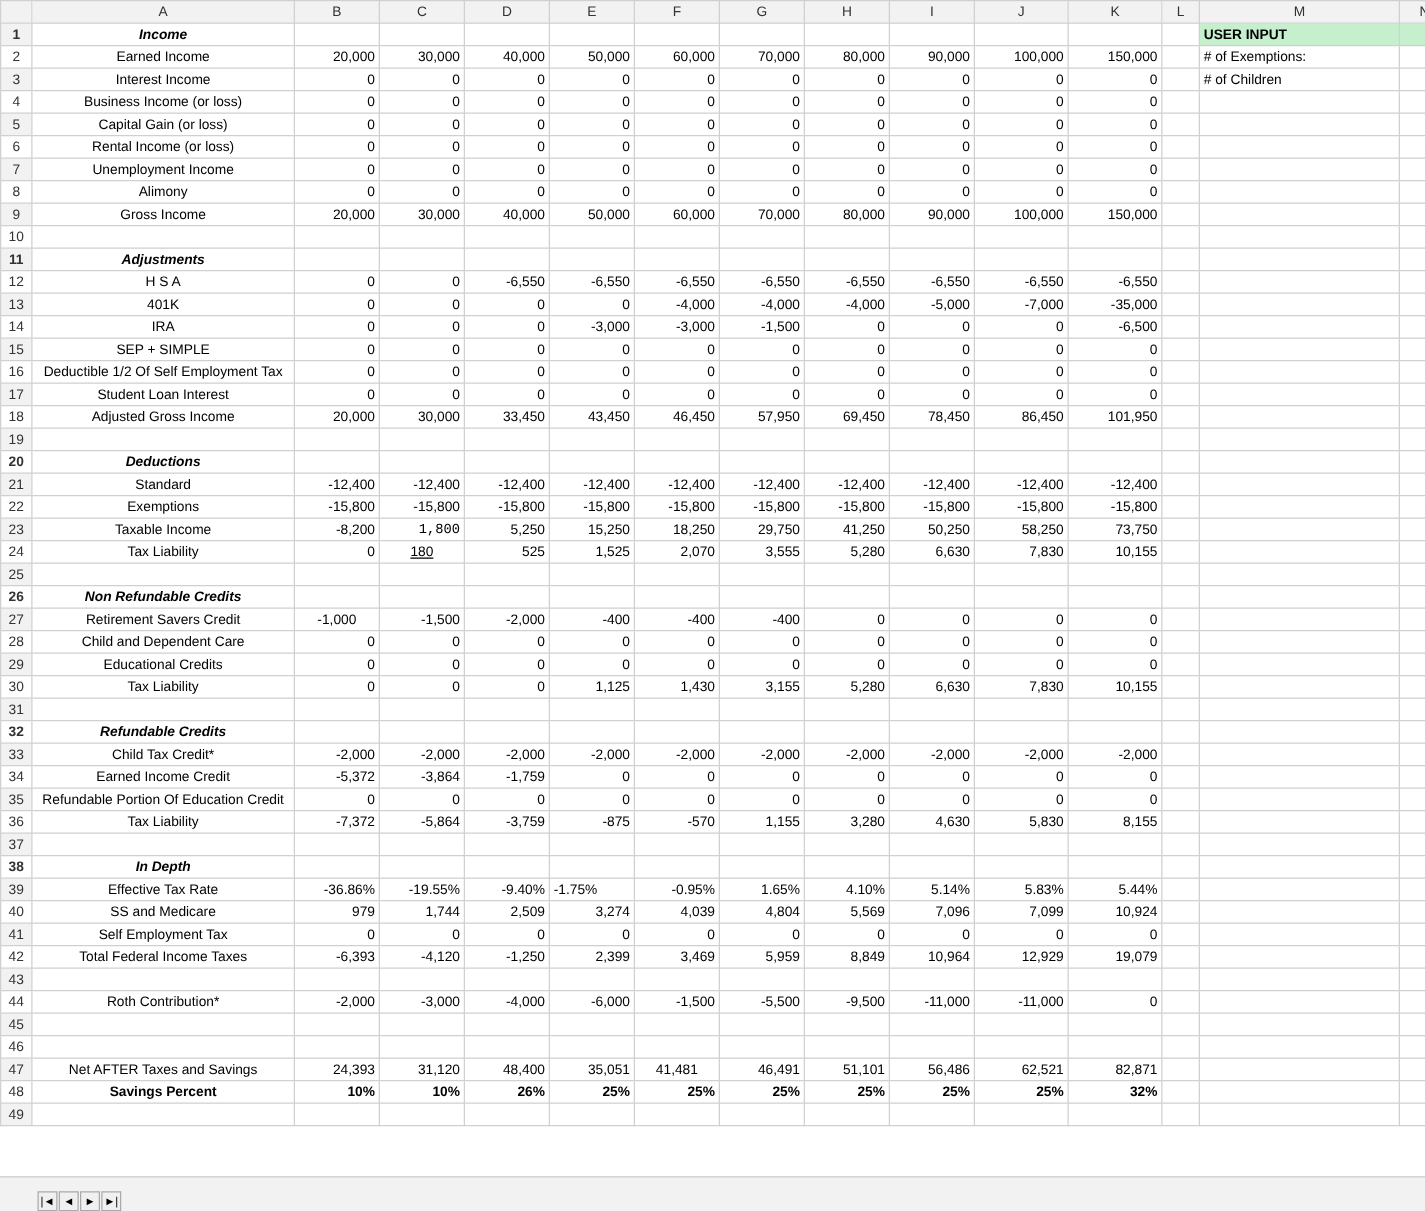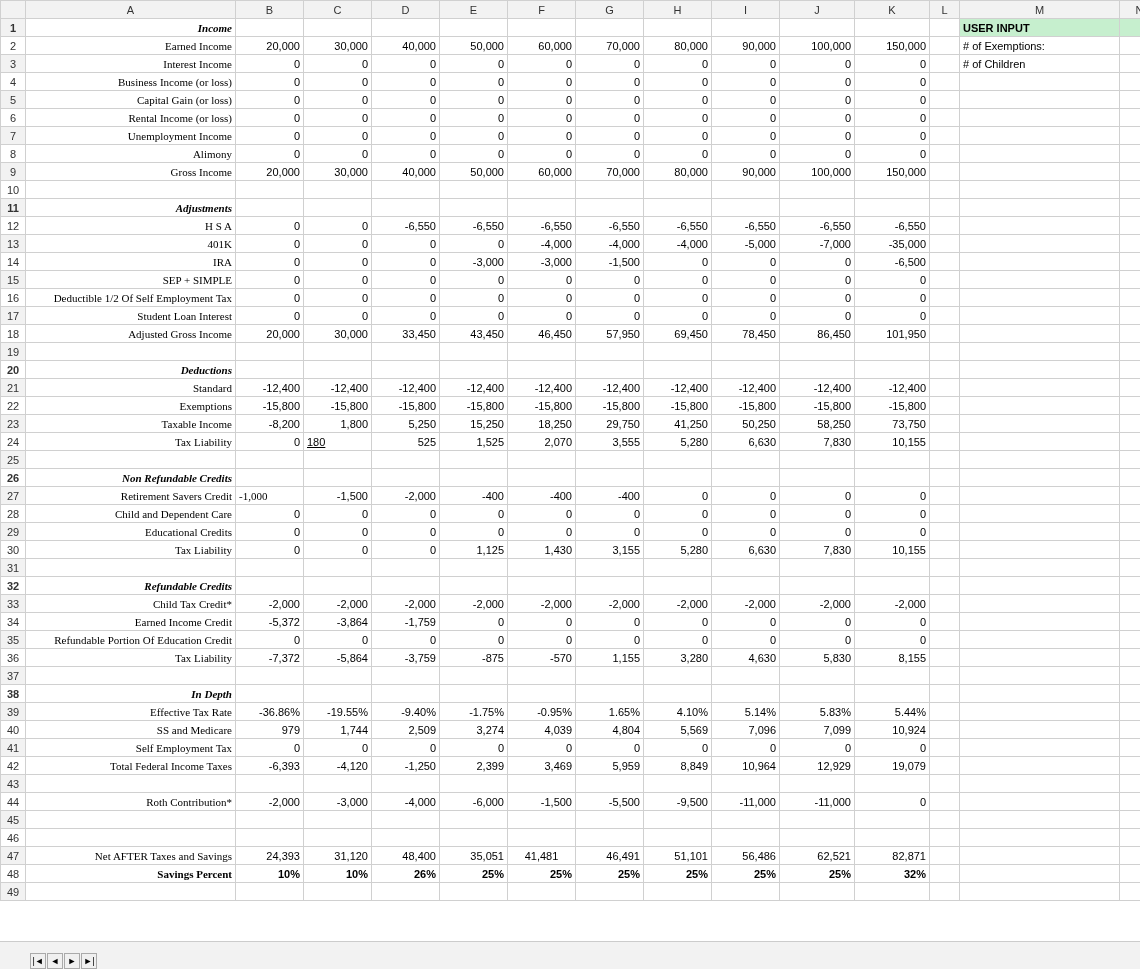--- a/index.html
+++ b/index.html
@@ -27,21 +27,21 @@
     
     .tab { padding: 3px 10px; border: 1px solid #ccc; border-bottom: none; background: #e8e8e8; cursor: pointer; font-size: 11px; margin-right: 2px; height: 22px; display: flex; align-items: center; }
     
     .tab.active { background: #fff; border-bottom: 1px solid #fff; font-weight: normal; }
     
     .tab-nav { display: flex; align-items: center; margin-right: 5px; }
     .tab-nav button { width: 16px; height: 16px; border: 1px solid #aaa; background: #f0f0f0; font-size: 9px; cursor: pointer; margin-right: 1px; }
     
     tr:nth-child(even) td { background: #fff; }
 
-    .col-a-text { text-align: right; font-family: Liberation Serif, serif; }
+    .col-a-text { text-align: center; }
   </style>
 </head>
 <body>
 
 <div class="spreadsheet-container">
   <div class="sheet-area">
     <table id="main-table">
       <colgroup>
         <col style="width:25px">
         <col style="width:210px">
@@ -450,38 +450,38 @@
             <td style="text-align: right;">-15,800</td>
             <td style="text-align: right;">-15,800</td>
             <td></td>
             <td style="text-align: left;"></td>
             <td style="text-align: right;"></td>
           </tr>
           <tr>
             <td class="row-header">23</td>
             <td class="col-a-text">Taxable Income</td>
             <td style="text-align: right;">-8,200</td>
-            <td style="text-align: right;">1,800</td>
+            <td style="text-align: right; font-family: Liberation Mono, monospace;">1,800</td>
             <td style="text-align: right;">5,250</td>
             <td style="text-align: right;">15,250</td>
             <td style="text-align: right;">18,250</td>
             <td style="text-align: right;">29,750</td>
             <td style="text-align: right;">41,250</td>
             <td style="text-align: right;">50,250</td>
             <td style="text-align: right;">58,250</td>
             <td style="text-align: right;">73,750</td>
             <td></td>
             <td style="text-align: left;"></td>
             <td style="text-align: right;"></td>
           </tr>
           <tr>
             <td class="row-header">24</td>
             <td class="col-a-text">Tax Liability</td>
             <td style="text-align: right;">0</td>
-            <td style="text-align: left; text-decoration: underline;">180</td>
+            <td style="text-align: center; text-decoration: underline;">180</td>
             <td style="text-align: right;">525</td>
             <td style="text-align: right;">1,525</td>
             <td style="text-align: right;">2,070</td>
             <td style="text-align: right;">3,555</td>
             <td style="text-align: right;">5,280</td>
             <td style="text-align: right;">6,630</td>
             <td style="text-align: right;">7,830</td>
             <td style="text-align: right;">10,155</td>
             <td></td>
             <td style="text-align: left;"></td>
@@ -517,21 +517,21 @@
             <td style="text-align: right;"></td>
             <td style="text-align: right;"></td>
             <td style="text-align: right;"></td>
             <td></td>
             <td style="text-align: left;"></td>
             <td style="text-align: right;"></td>
           </tr>
           <tr>
             <td class="row-header">27</td>
             <td class="col-a-text">Retirement Savers Credit</td>
-            <td style="text-align: left; font-family: Liberation Serif, serif;">-1,000</td>
+            <td style="text-align: center;">-1,000</td>
             <td style="text-align: right;">-1,500</td>
             <td style="text-align: right;">-2,000</td>
             <td style="text-align: right;">-400</td>
             <td style="text-align: right;">-400</td>
             <td style="text-align: right;">-400</td>
             <td style="text-align: right;">0</td>
             <td style="text-align: right;">0</td>
             <td style="text-align: right;">0</td>
             <td style="text-align: right;">0</td>
             <td></td>
@@ -724,21 +724,21 @@
             <td></td>
             <td style="text-align: left;"></td>
             <td style="text-align: right;"></td>
           </tr>
           <tr>
             <td class="row-header">39</td>
             <td class="col-a-text">Effective Tax Rate</td>
             <td style="text-align: right;">-36.86%</td>
             <td style="text-align: right;">-19.55%</td>
             <td style="text-align: right;">-9.40%</td>
-            <td style="text-align: right;">-1.75%</td>
+            <td style="">-1.75%</td>
             <td style="text-align: right;">-0.95%</td>
             <td style="text-align: right;">1.65%</td>
             <td style="text-align: right;">4.10%</td>
             <td style="text-align: right;">5.14%</td>
             <td style="text-align: right;">5.83%</td>
             <td style="text-align: right;">5.44%</td>
             <td></td>
             <td style="text-align: left;"></td>
             <td style="text-align: right;"></td>
           </tr>

